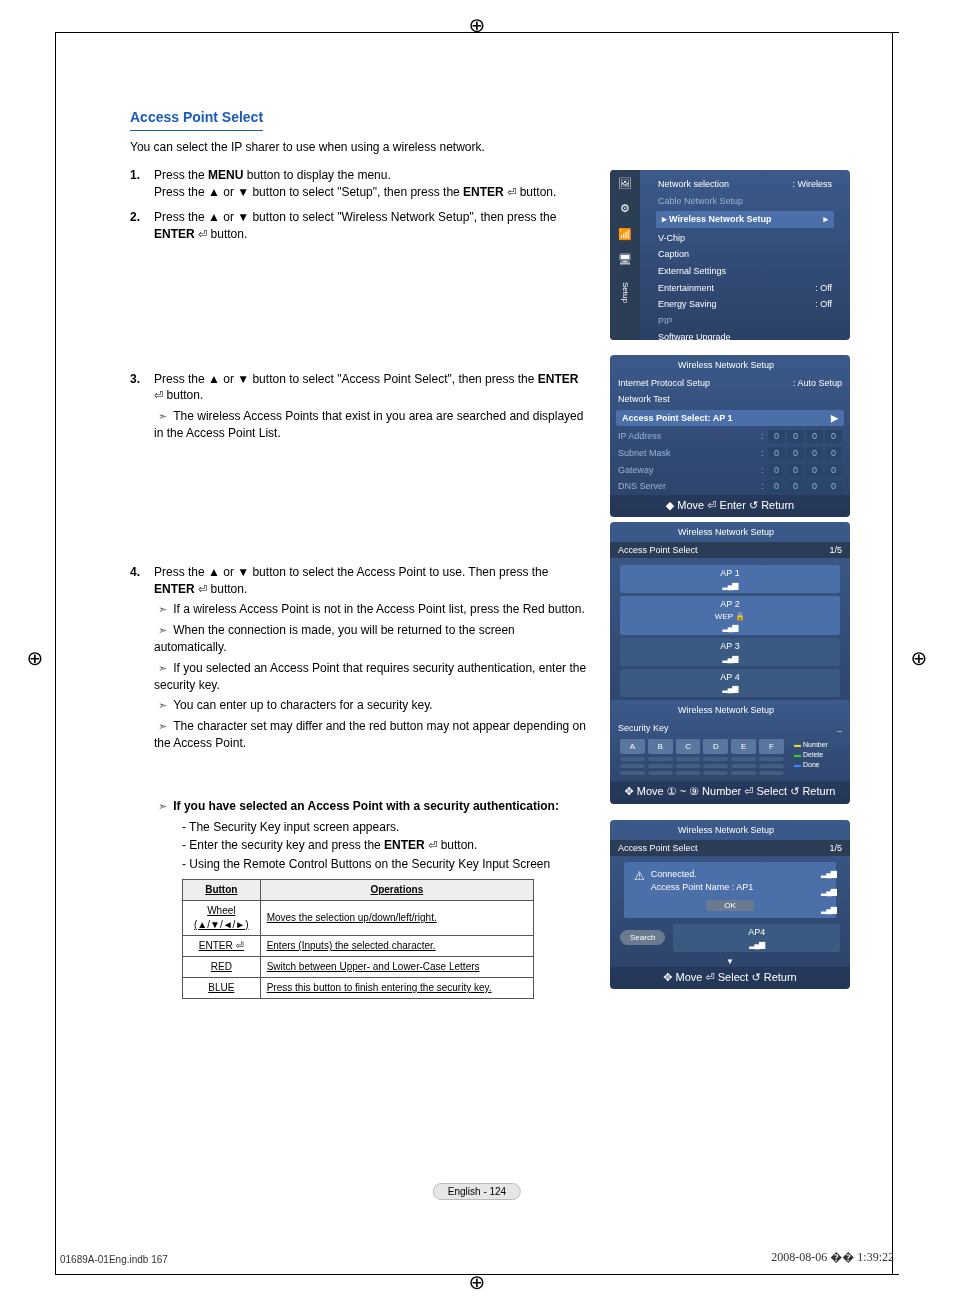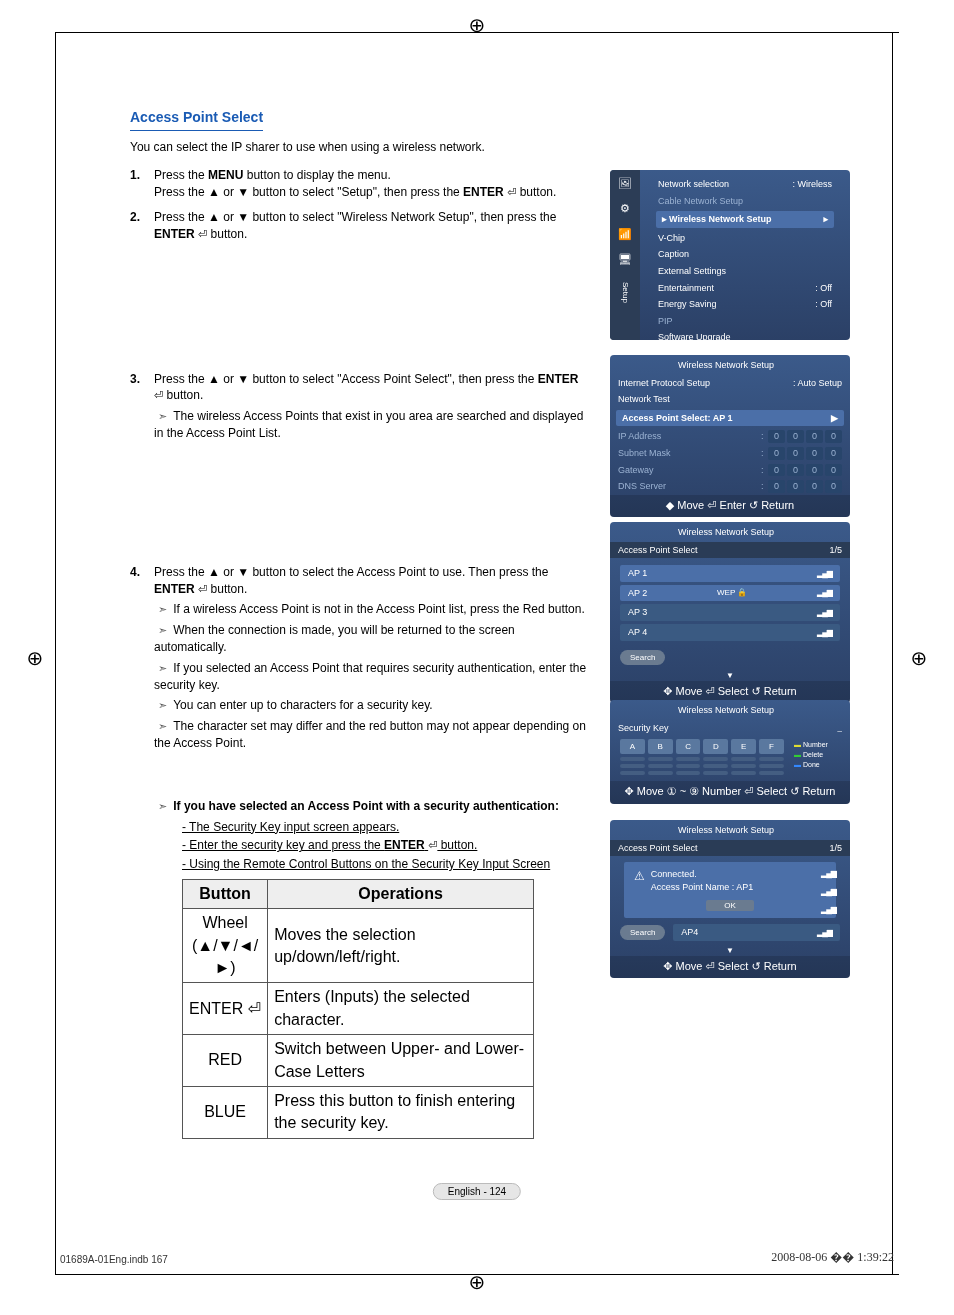--- a/index.html
+++ b/index.html
@@ -90,28 +90,29 @@
   .gap2 { height: 110px; }
 
   .bullet-line::before {
     content: "➣";
     margin-right: 6px;
     margin-left: 28px;
     font-size: 11px;
     color: #555;
   }
   .bullet-line { margin: 4px 0; }
-  .indent-line { margin-left: 52px; margin-top: 2px; text-decoration: underline; }
+  .indent-line { margin-left: 52px; margin-top: 2px; }
 
   table.btn-table {
     border-collapse: collapse;
     margin-top: 6px;
     margin-left: 52px;
     width: 352px;
-    font-size: 16px;
+    font-size: 10px;
+    text-decoration: underline;
   }
   table.btn-table th, table.btn-table td {
     border: 1px solid #555;
     padding: 3px 6px;
   }
   table.btn-table th { background: #eee; font-weight: bold; text-align: center; }
   td.center { text-align: center; }
 
   
   .osd {
@@ -145,23 +146,24 @@
   .osd-foot {
     text-align: center;
     font-size: 11px;
     padding: 3px 0 4px 0;
     background: rgba(0,0,0,.15);
     border-bottom-left-radius: 4px;
     border-bottom-right-radius: 4px;
   }
   .ip-box { display: inline-block; background: #28456b; padding: 0 6px; margin-left: 2px; border-radius: 2px; font-size: 9px; }
   .ap-row {
-    display:flex; align-items:center; justify-content:space-between;
+    display:flex; align-items:center; 
     background: #4b6fa8; margin: 3px 10px; padding: 2px 8px; border-radius: 2px;
     font-size: 9px;
+    flex-direction: column;
   }
   .ap-row.dim { background:#3a5a82; }
   .sig { font-size: 8px; letter-spacing:-1px; }
   .search-btn { background:#6a7b90; padding:2px 10px; border-radius:8px; font-size:8px; display:inline-block; }
   .lock { font-size:8px; color:#ffd050; }
   .key-row { display:flex; gap:3px; padding:3px 10px 0 10px; }
   .key-cell { flex:1; background:#5a789f; text-align:center; font-size:8px; padding:2px 0; border-radius:2px; }
   .key-cell.blank { background:#445e82; }
 
   .osd-menu-sidebar { width: 30px; background:#2c3d56; border-radius: 4px 0 0 4px; display:flex; flex-direction:column; align-items:center; padding-top:6px; gap:10px; font-size:11px; }

